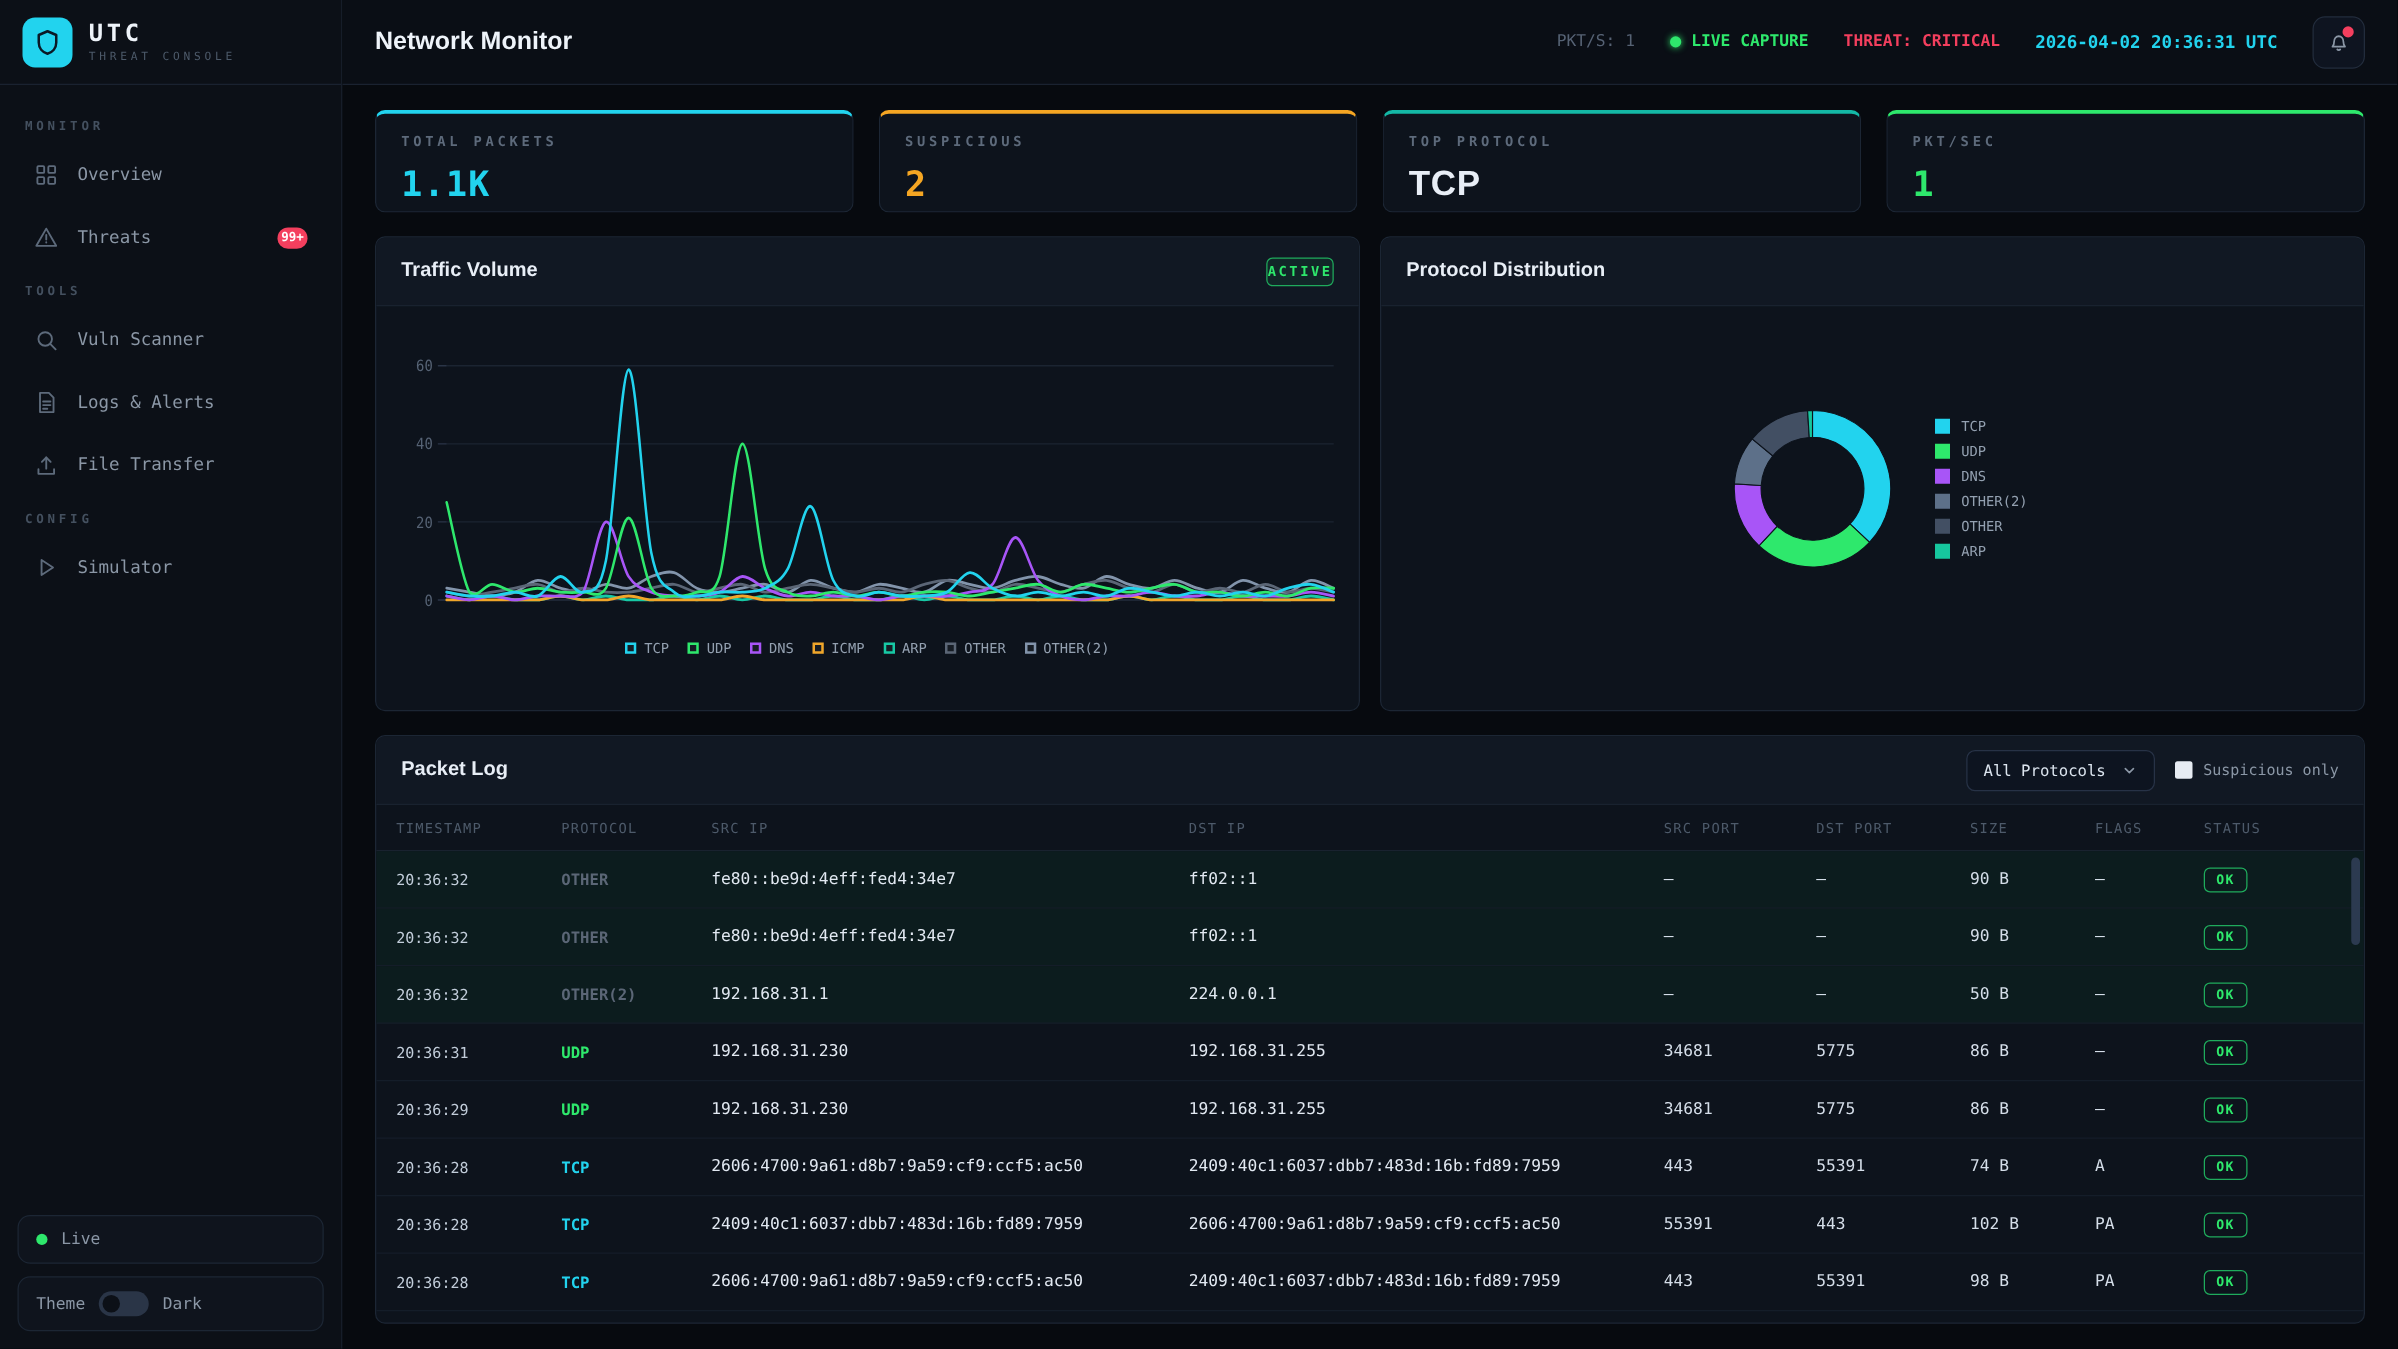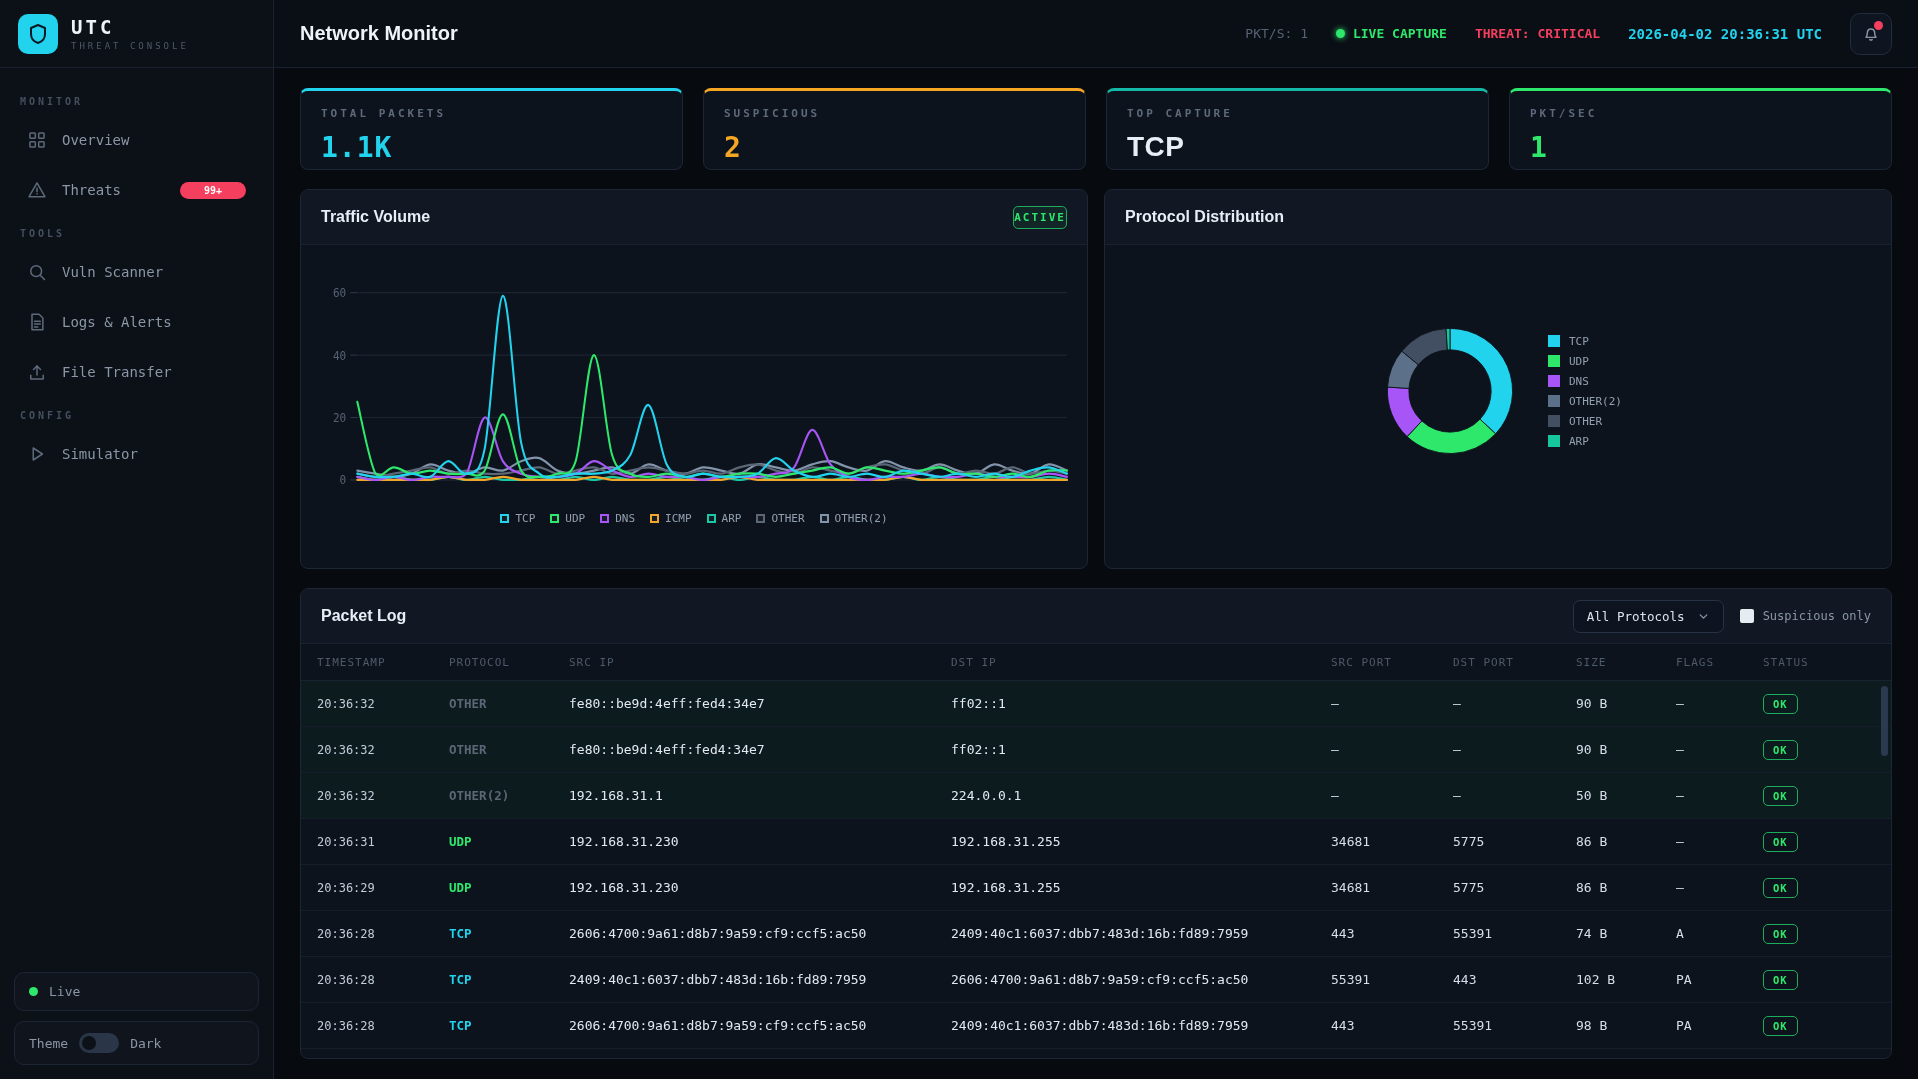--- a/index.html
+++ b/index.html
@@ -26,21 +26,21 @@
   .nav-label{font-size:10px;font-weight:bold;letter-spacing:3px;color:#44505f;margin:16px 6px 11px}
   .nav-item{display:flex;align-items:center;gap:15px;padding:12px 13px;border-radius:8px;
             color:#8b97a6;font-size:14px;margin-bottom:6px;position:relative;cursor:pointer}
   .nav-ico{width:20px;height:20px;display:flex;color:#5d6a7b}
   .nav-ico svg{width:20px;height:20px}
   .nav-item.active{background:#151e2a;color:var(--cyan)}
   .nav-item.active .nav-ico{color:var(--cyan)}
   .nav-item.active::before{content:"";position:absolute;left:0;top:5px;bottom:5px;width:3px;
                            background:var(--cyan);border-radius:2px}
   .nav-badge{margin-left:auto;background:var(--red);color:#fff;font-size:10px;font-weight:bold;
-             padding:3px 24px;border-radius:999px}
+             padding:3px 3px;border-radius:999px}
   .sidebar-bottom{padding:14px;display:flex;flex-direction:column;gap:10px}
   .side-box{border:1px solid var(--border);background:#0f141d;border-radius:10px;padding:11px 14px;
             display:flex;align-items:center;gap:11px;font-size:13px;color:#8b97a6}
   .dot{width:9px;height:9px;border-radius:50%;background:var(--green)}
   .toggle{width:40px;height:20px;border-radius:999px;background:#2a3547;position:relative;
           display:inline-block;cursor:pointer}
   .knob{position:absolute;left:3px;top:3px;width:14px;height:14px;border-radius:50%;background:#0c1017}
 
   
   .main{flex:1;display:flex;flex-direction:column;min-width:0;background:var(--bg)}
@@ -229,21 +229,21 @@
       <div class="stats-row">
           <div class="stat-card" style="border-top-color: rgb(34, 211, 238);">
             <div class="stat-label">TOTAL PACKETS</div>
             <div class="stat-value" style="color: rgb(34, 211, 238);">1.1K</div>
           </div>
           <div class="stat-card" style="border-top-color: rgb(245, 166, 35);">
             <div class="stat-label">SUSPICIOUS</div>
             <div class="stat-value" style="color: rgb(245, 166, 35);">2</div>
           </div>
           <div class="stat-card" style="border-top-color: rgb(20, 184, 166);">
-            <div class="stat-label">TOP CAPTURE</div>
+            <div class="stat-label">TOP PROTOCOL</div>
             <div class="stat-value" style="color: rgb(232, 238, 246);">TCP</div>
           </div>
           <div class="stat-card" style="border-top-color: rgb(46, 232, 108);">
             <div class="stat-label">PKT/SEC</div>
             <div class="stat-value" style="color: rgb(46, 232, 108);">1</div>
           </div>
         </div>
 
       <div class="charts-row">
         <section class="card">

